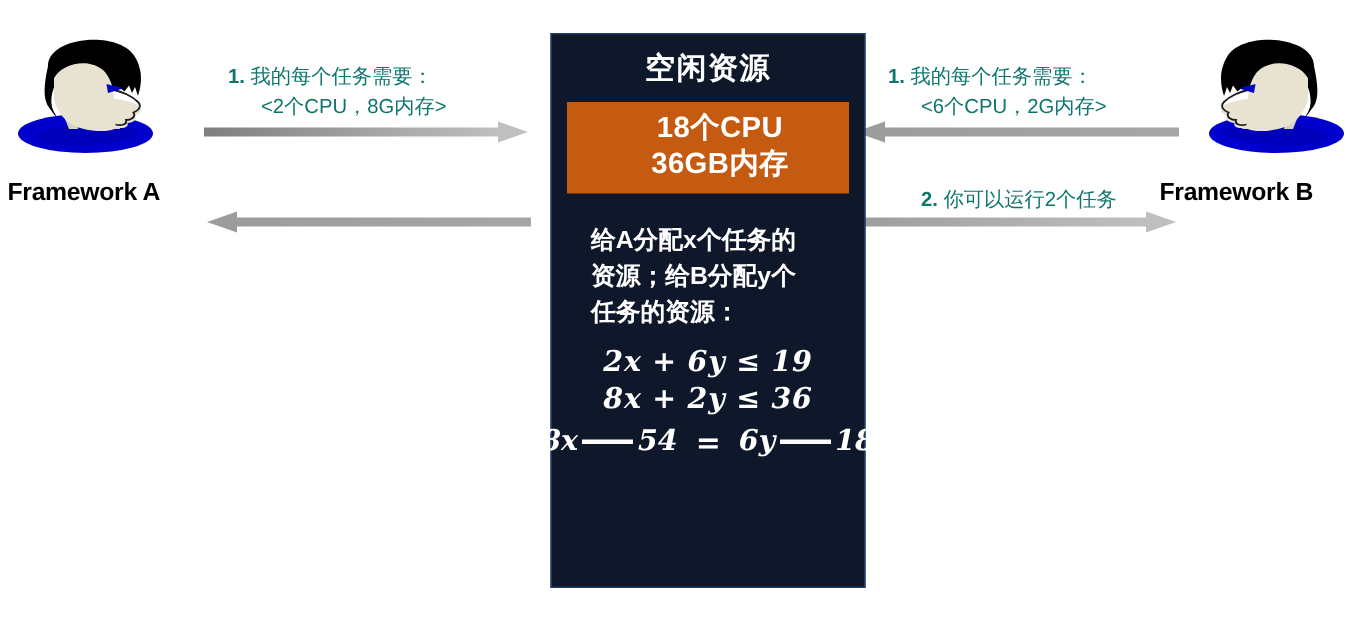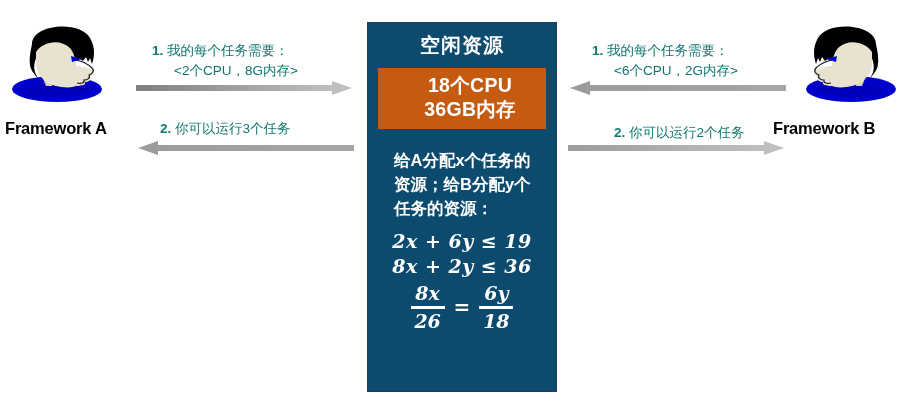--- a/index.html
+++ b/index.html
@@ -67,23 +67,23 @@
   .arrow-l1 { left: 136px; top: 80px; }
   .arrow-l2 { left: 136px; top: 140px; }
   .arrow-r1 { left: 568px; top: 80px; }
   .arrow-r2 { left: 568px; top: 140px; }
 
   
   .center-box {
     position: absolute;
     left: 367px;
     top: 22px;
-    width: 190px;
+    width: 210px;
     height: 370px;
-    background: #0c4a6e;
+    background: #0f172a;
     border: 1px solid #1F3864;
     box-sizing: border-box;
   }
   .box-title {
     margin-top: 9px;
     text-align: center;
     color: #ffffff;
     font-size: 20px;
     font-weight: bold;
     letter-spacing: 1px;
@@ -125,21 +125,21 @@
   }
   .eq-frac-row {
     display: flex;
     align-items: center;
     justify-content: center;
     gap: 9px;
     margin-top: 3px;
   }
   .frac {
     display: inline-flex;
-    flex-direction: column;
+    flex-direction: row;
     align-items: center;
     line-height: 1.1;
   }
   .frac .num-part,
   .frac .den-part {
     font-size: 19px;
     font-weight: bold;
     font-style: italic;
     padding: 0 3px;
   }
@@ -221,24 +221,20 @@
         <linearGradient id="gradL1" x1="0" y1="0" x2="1" y2="0">
           <stop offset="0" stop-color="#7F7F7F"></stop>
           <stop offset="1" stop-color="#BFBFBF"></stop>
         </linearGradient>
       </defs>
       <rect x="0" y="5" width="196" height="6" fill="url(#gradL1)"></rect>
       <path d="M196 1 L216 8 L196 15 Z" fill="#BFBFBF"></path>
     </svg>
   </div>
 
-  <div class="msg msg-l2">
-    <span class="num">2.</span>
-    <span>你可以运行3个任务</span>
-  </div>
 
   <div class="arrow arrow-l2">
     <svg width="218" height="16" viewBox="0 0 218 16">
       <defs>
         <linearGradient id="gradL2" x1="0" y1="0" x2="1" y2="0">
           <stop offset="0" stop-color="#9C9C9C"></stop>
           <stop offset="1" stop-color="#A6A6A6"></stop>
         </linearGradient>
       </defs>
       <rect x="22" y="5" width="196" height="6" fill="url(#gradL2)"></rect>
@@ -295,21 +291,21 @@
     <div class="desc">给A分配x个任务的资源；给B分配y个任务的资源：</div>
 
     <div class="equations">
       <div class="eq-line">2x + 6y ≤ 19</div>
       <div class="eq-line">8x + 2y ≤ 36</div>
 
       <div class="eq-frac-row">
         <span class="frac">
           <span class="num-part">8x</span>
           <span class="bar"></span>
-          <span class="den-part">26</span>
+          <span class="den-part">54</span>
         </span>
         <span class="eq-sign">=</span>
         <span class="frac">
           <span class="num-part">6y</span>
           <span class="bar"></span>
           <span class="den-part">18</span>
         </span>
       </div>
     </div>
 

